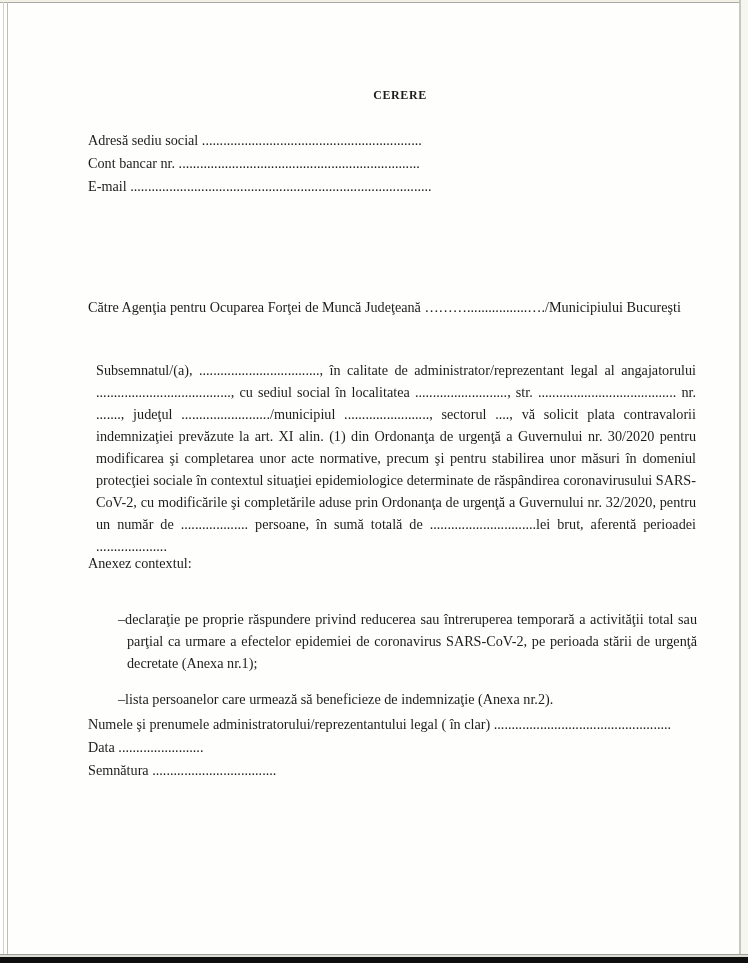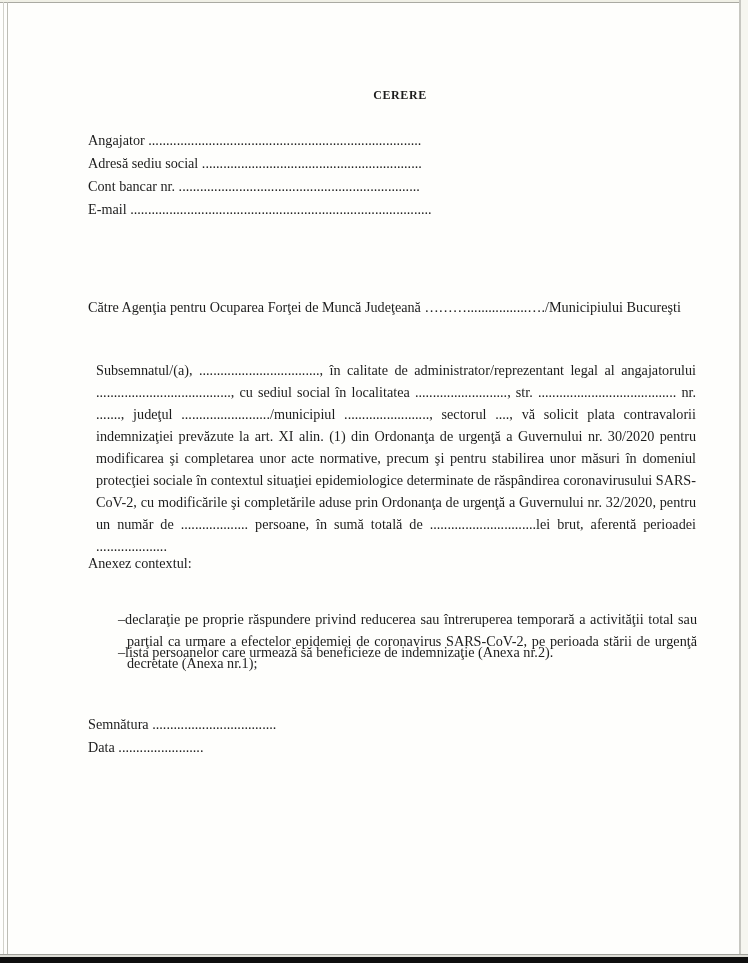--- a/index.html
+++ b/index.html
@@ -68,21 +68,21 @@
   .annex-heading { position: absolute; top: 552px; left: 0; }
   .annex-item {
     position: absolute;
     left: 30px;
     width: 570px;
     padding-left: 9px;
     text-indent: -9px;
     text-align: justify;
   }
   .annex-item-1 { top: 608px; }
-  .annex-item-2 { top: 641px; text-align: left; }
+  .annex-item-2 { top: 688px; text-align: left; }
   .signature { position: absolute; top: 713px; left: 0; width: 100%; }
   .sig-line { height: 23px; line-height: 23px; white-space: nowrap; }
 </style>
 </head>
 <body>
 
 <div class="page">
 
   <div class="edge edge-top-strip"></div>
   <div class="edge edge-top-line"></div>
@@ -92,34 +92,34 @@
   <div class="edge edge-right-line"></div>
   <div class="edge edge-bottom-line"></div>
   <div class="edge edge-bottom-gap"></div>
   <div class="edge edge-bottom-bar"></div>
 
   <div class="content">
 
     <h1 class="title">CERERE</h1>
 
     <div class="fields">
-      <div class="field-line">Angajator .............................................................................</div>
       <div class="field-line">Adresă sediu social ..............................................................</div>
       <div class="field-line">Cont bancar nr. ....................................................................</div>
       <div class="field-line">E-mail .....................................................................................</div>
     </div>
 
     <div class="addressee">Către Agenţia pentru Ocuparea Forţei de Muncă Judeţeană ……….................…./Municipiului Bucureşti</div>
 
     <p class="body-par">Subsemnatul/(a), .................................., în calitate de administrator/reprezentant legal al angajatorului ......................................, cu sediul social în localitatea .........................., str. ....................................... nr. ......., judeţul ........................./municipiul ........................, sectorul ...., vă solicit plata contravalorii indemnizaţiei prevăzute la art. XI alin. (1) din Ordonanţa de urgenţă a Guvernului nr. 30/2020 pentru modificarea şi completarea unor acte normative, precum şi pentru stabilirea unor măsuri în domeniul protecţiei sociale în contextul situaţiei epidemiologice determinate de răspândirea coronavirusului SARS-CoV-2, cu modificările şi completările aduse prin Ordonanţa de urgenţă a Guvernului nr. 32/2020, pentru un număr de ................... persoane, în sumă totală de ..............................lei brut, aferentă perioadei ....................</p>
 
     <div class="annex-heading">Anexez contextul:</div>
 
     <div class="annex-item annex-item-1">–declaraţie pe proprie răspundere privind reducerea sau întreruperea temporară a activităţii total sau parţial ca urmare a efectelor epidemiei de coronavirus SARS-CoV-2, pe perioada stării de urgenţă decretate (Anexa nr.1);</div>
     <div class="annex-item annex-item-2">–lista persoanelor care urmează să beneficieze de indemnizaţie (Anexa nr.2).</div>
 
     <div class="signature">
+      <div class="sig-line">Numele şi prenumele administratorului/reprezentantului legal ( în clar) ..................................................</div>
+      <div class="sig-line">Data ........................</div>
       <div class="sig-line">Semnătura ...................................</div>
-      <div class="sig-line">Data ........................</div>
     </div>
 
   </div>
 </div>
 
 </body></html>

